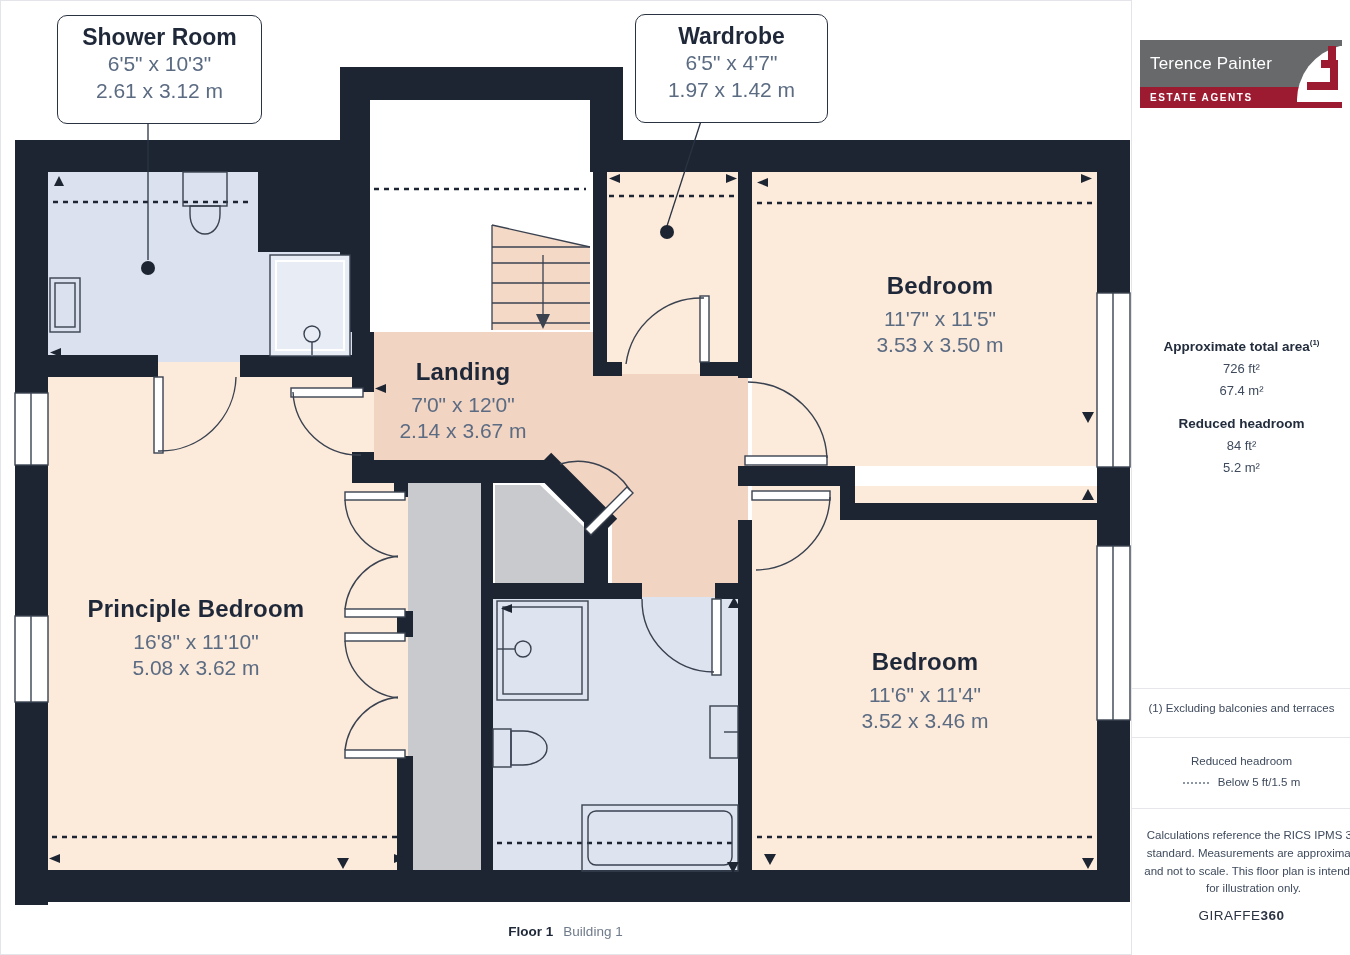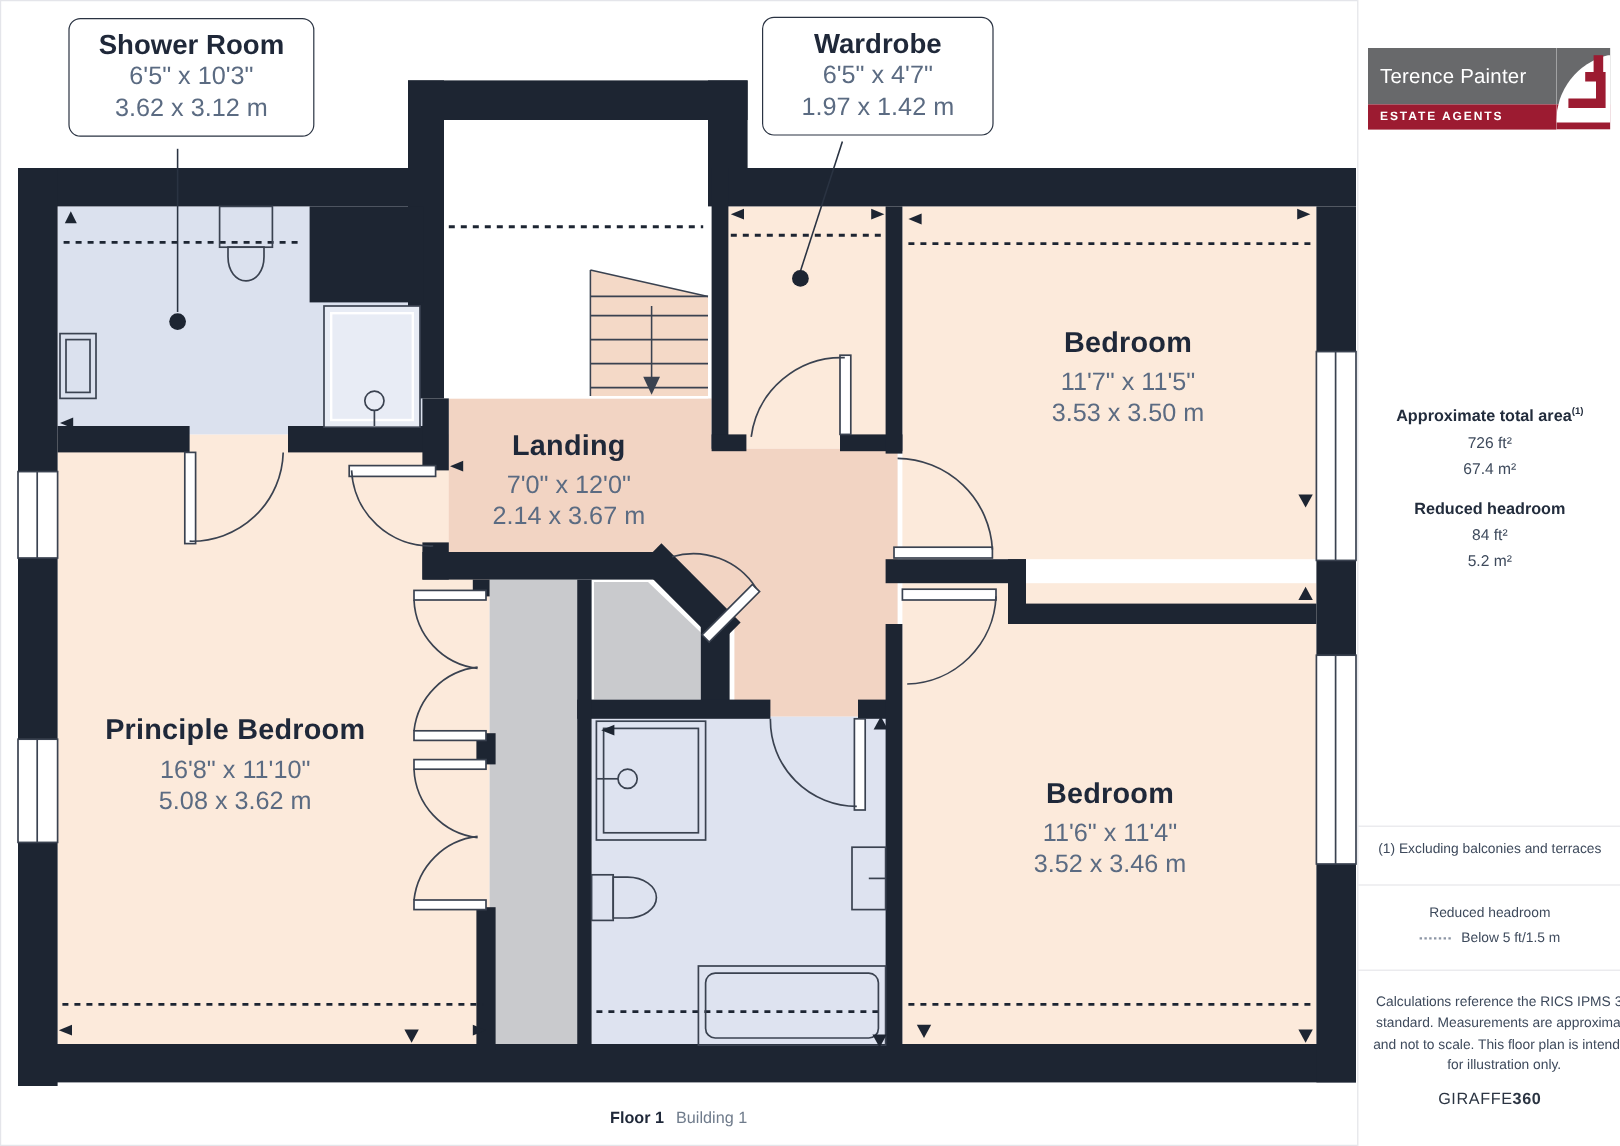--- a/index.html
+++ b/index.html
@@ -12,21 +12,21 @@
   .plan-svg { position:absolute; left:0; top:0; }
 
   
   .room-label { position:absolute; text-align:center; pointer-events:none; }
   .room-label .rl-title { font-size:24px; font-weight:700; color:#1f2839; letter-spacing:.2px;text-align:center; }
   .room-label .rl-dim { font-size:21px; color:#5b6b82; line-height:1.25; }
 
   
   .callout {
     position:absolute; background:#ffffff; border:1.7px solid #2a3342;
-    border-radius:10px; text-align:center; padding:8px 10px 9px; z-index:3;
+    border-radius:10px; text-align:center; padding:8px 10px 19px; z-index:3;
   }
   .callout .rl-title { font-size:23px; font-weight:700; color:#1f2839; }
   .callout .rl-dim { font-size:21px; color:#5b6b82; line-height:1.27; }
 
   .floor-caption { position:absolute; top:924px; left:0; width:1131px; text-align:center; font-size:13.5px; }
   .floor-caption .fc-floor { font-weight:700; color:#1f2839; margin-right:10px; }
   .floor-caption .fc-building { color:#6f7b8b; }
 
   
   .sidebar { position:absolute; left:1131px; top:0; width:219px; height:955px; border-left:1px solid #e3e4e8; background:#fff; }
@@ -211,29 +211,29 @@
         <polygon points="386,384 386,393 375,388.5"></polygon>
         <polygon points="512,604 512,613 501,608.5"></polygon>
         <polygon points="728,608 740,608 734,597"></polygon>
         <polygon points="727,862 739,862 733,873"></polygon>
       </g>
     </svg>
 
     <div class="callout" style="left:57px; top:15px; width:183px;">
       <div class="rl-title">Shower Room</div>
       <div class="rl-dim">6'5" x 10'3"</div>
-      <div class="rl-dim">3.62 x 3.12 m</div>
+      <div class="rl-dim">2.61 x 3.12 m</div>
     </div>
     <div class="callout" style="left:635px; top:14px; width:171px;">
       <div class="rl-title">Wardrobe</div>
       <div class="rl-dim">6'5" x 4'7"</div>
       <div class="rl-dim">1.97 x 1.42 m</div>
     </div>
 
-    <div class="room-label" style="left:364px; top:358px; width:220px;">
+    <div class="room-label" style="left:353px; top:358px; width:220px;">
       <div class="rl-title">Landing</div>
       <div class="rl-dim" style="margin-top:6px;">7'0" x 12'0"</div>
       <div class="rl-dim">2.14 x 3.67 m</div>
     </div>
     <div class="room-label" style="left:830px; top:272px; width:220px;">
       <div class="rl-title">Bedroom</div>
       <div class="rl-dim" style="margin-top:6px;">11'7" x 11'5"</div>
       <div class="rl-dim">3.53 x 3.50 m</div>
     </div>
     <div class="room-label" style="left:815px; top:648px; width:220px;">

